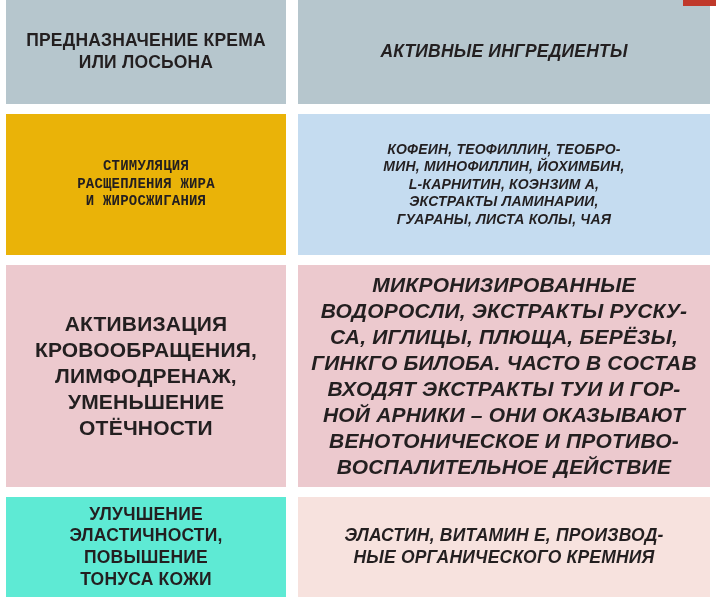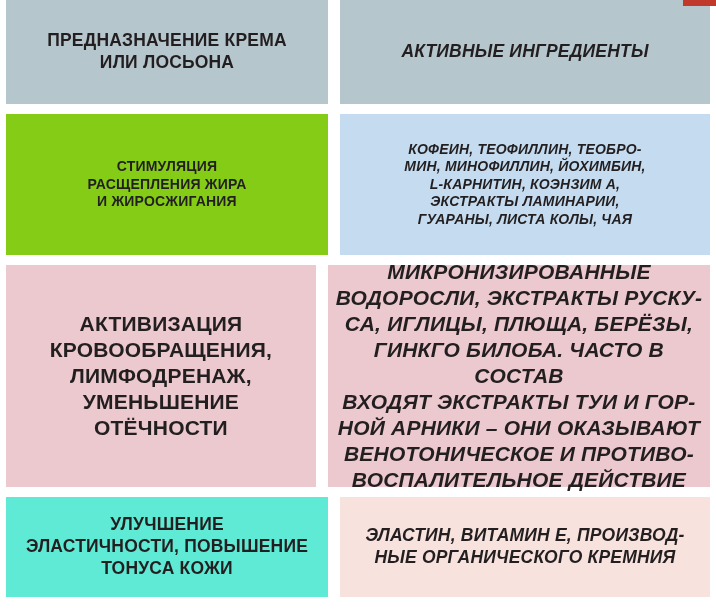--- a/index.html
+++ b/index.html
@@ -32,21 +32,21 @@
     align-items: center;
     justify-content: center;
     text-align: center;
     text-transform: uppercase;
     color: #231f20;
     letter-spacing: 0.2px;
     line-height: 1.24;
     padding: 8px 10px;
   }
   .cell-left {
-    width: 322px;
+    width: 280px;
     margin-right: 12px;
   }
   .cell-right {
     flex: 1 1 auto;
     font-style: italic;
   }
 
   
   .row-header { height: 104px; margin-bottom: 10px; }
   .row-header .cell { font-size: 17.5px; font-weight: 700; }
@@ -85,21 +85,21 @@
 
   <div class="table">
 
     <div class="row row-header">
       <div class="cell cell-left" style="background: rgb(182, 198, 205); white-space: pre-line;">Предназначение крема
 или лосьона</div>
       <div class="cell cell-right" style="background: rgb(182, 198, 205); white-space: pre-line;">Активные ингредиенты</div>
     </div>
 
     <div class="row row-fat">
-      <div class="cell cell-left" style="background: #84cc16; white-space: pre-line;">Стимуляция
+      <div class="cell cell-left" style="background: #eab308; white-space: pre-line; font-family: Liberation Mono, monospace;">Стимуляция
 расщепления жира
 и жиросжигания</div>
       <div class="cell cell-right" style="background: rgb(197, 220, 240); white-space: pre-line;">Кофеин, теофиллин, теобро-
 мин, минофиллин, йохимбин,
 L-карнитин, коэнзим А,
 экстракты ламинарии,
 гуараны, листа колы, чая</div>
     </div>
 
     <div class="row row-circ">

